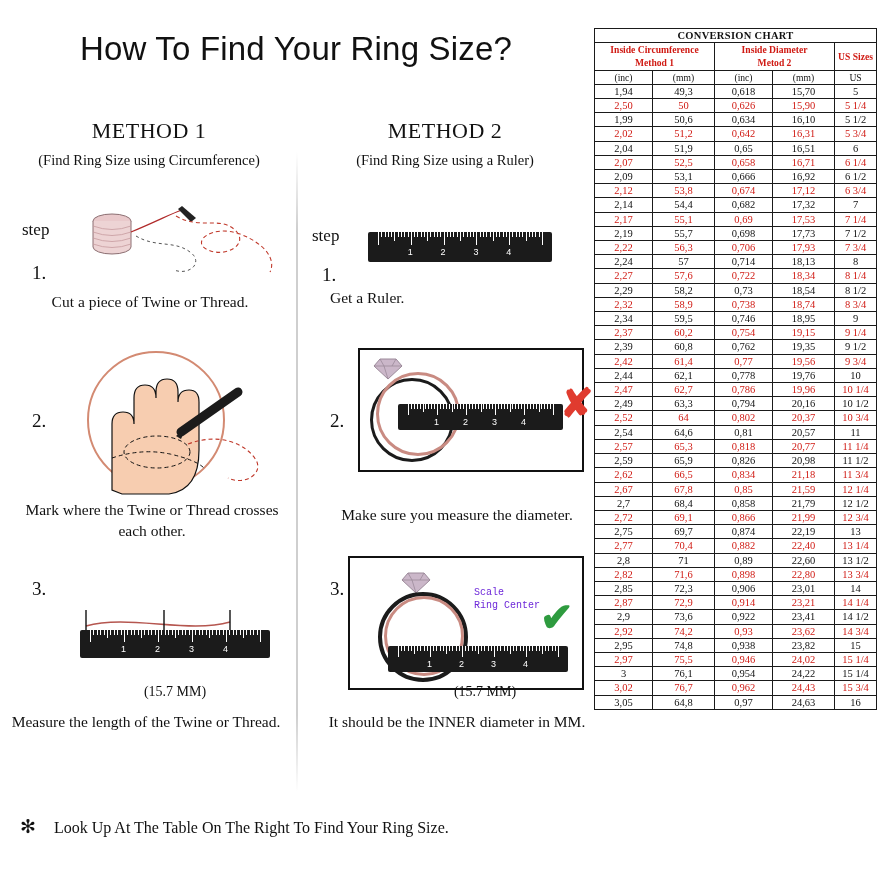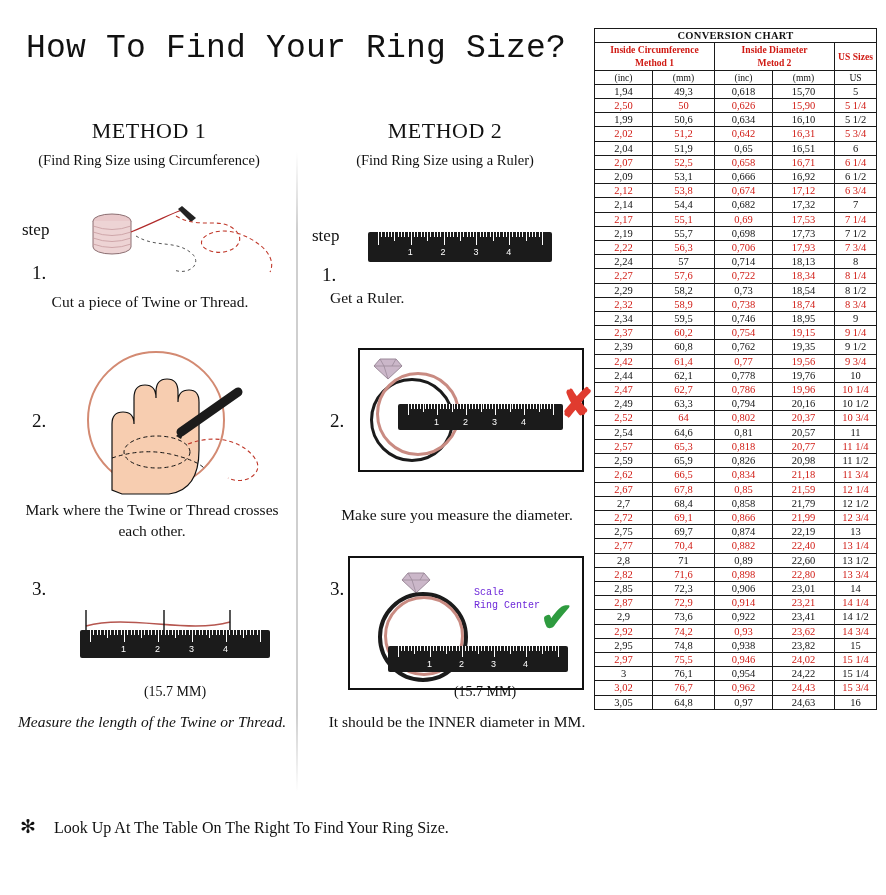--- a/index.html
+++ b/index.html
@@ -26,21 +26,21 @@
     left: 0; top: 0;
     width: 592px;
     height: 895px;
   }
   .title {
     position: absolute;
     left: 0; top: 30px;
     width: 592px;
     text-align: center;
     font-size: 33px;
-    font-family: Liberation Mono, monospace;
+    font-family: Liberation Sans, sans-serif;
     letter-spacing: 0.2px;
   }
   .vdivider {
     position: absolute;
     left: 296px;
     top: 152px;
     width: 2px;
     height: 640px;
     background: linear-gradient(to bottom, rgba(170,170,170,0), #cfcfcf 12%, #cfcfcf 88%, rgba(170,170,170,0));
   }
@@ -285,21 +285,21 @@
         <div class="num" style="left: 109px; top: 14px;">3</div>
         <div class="num" style="left: 143px; top: 14px;">4</div>
       </div>
     <svg class="art" style="left:78px; top:604px;" width="196" height="28" viewBox="0 0 196 28">
       <path d="M8 22 C 50 10, 110 30, 152 18" fill="none" stroke="#b5564f" stroke-width="1.4"></path>
       <line x1="8" y1="6" x2="8" y2="26" stroke="#111" stroke-width="1.4"></line>
       <line x1="86" y1="6" x2="86" y2="26" stroke="#111" stroke-width="1.4"></line>
       <line x1="152" y1="6" x2="152" y2="26" stroke="#111" stroke-width="1.4"></line>
     </svg>
     <div class="mmlabel" style="left:100px; top:684px; width:150px;">(15.7 MM)</div>
-    <div class="caption" style="left:14px; top:712px; width:276px;font-style:italic;">Measure the length of the
+    <div class="caption" style="left:8px; top:712px; width:276px;">Measure the length of the
 Twine or Thread.</div>
 
     <div class="col right">
       <div class="method-head">METHOD 2</div>
       <div class="method-sub">(Find Ring Size using a Ruler)</div>
     </div>
 
     <div class="stepword" style="left:312px; top:226px;">step</div>
     <div class="stepnum" style="left:322px; top:264px;">1.</div>
     <div class="stepnum" style="left:330px; top:410px;">2.</div>

